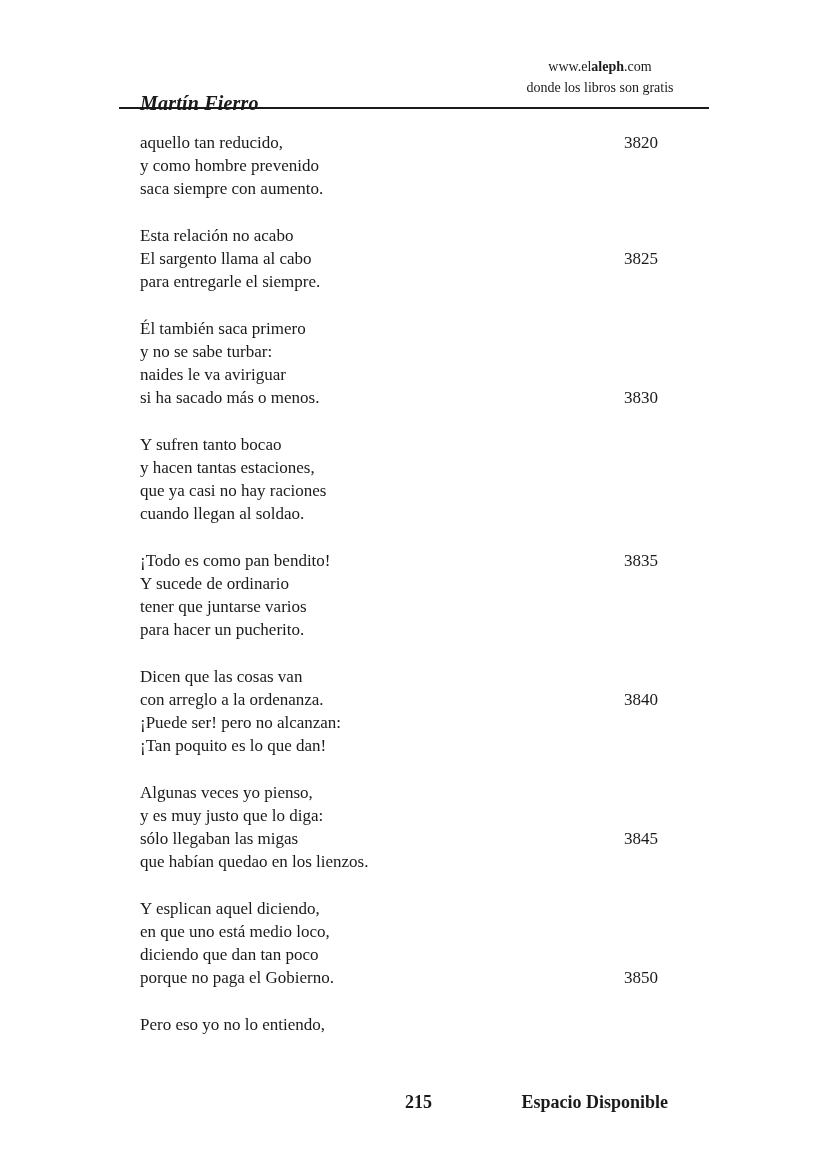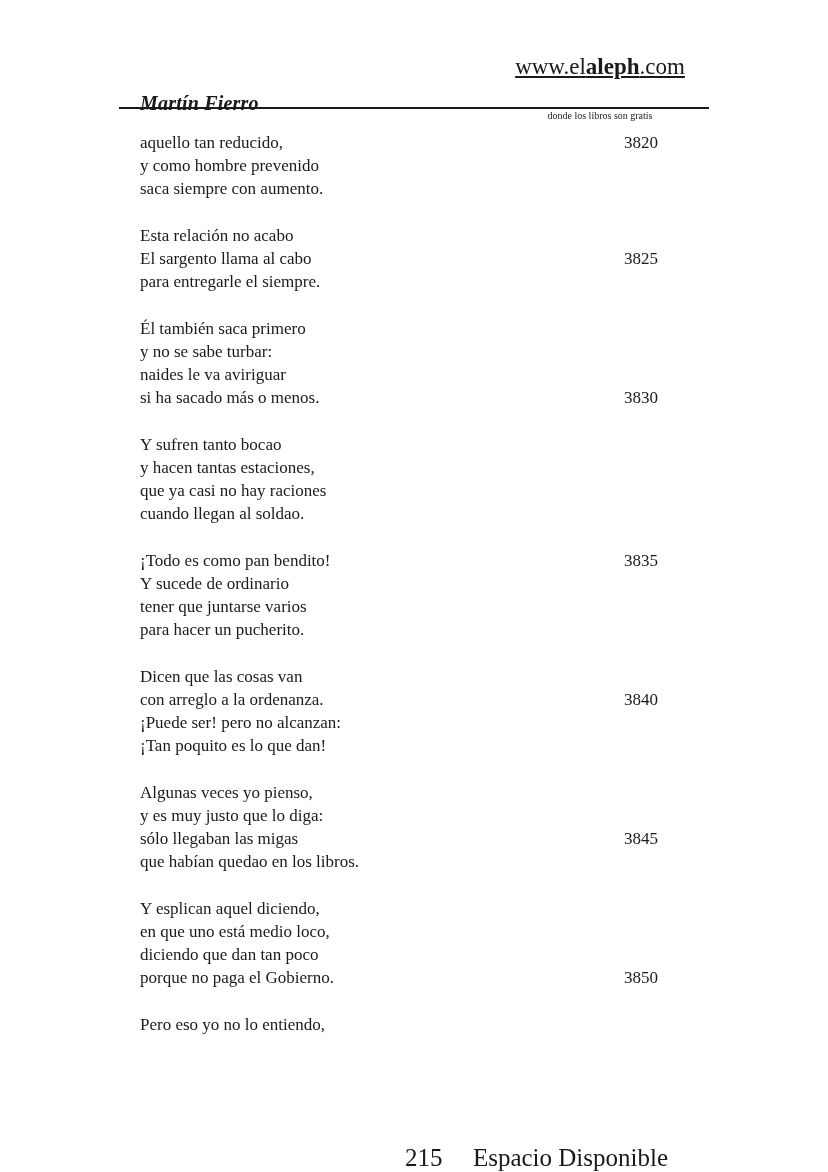--- a/index.html
+++ b/index.html
@@ -24,31 +24,29 @@
     margin-top: 13px;
   }
   .header-right {
     position: absolute;
     left: 500px;
     top: 55px;
     width: 200px;
     text-align: center;
   }
   .site-url {
-    font-size: 23px;
+    font-size: 14px;
     line-height: 24px;
     white-space: nowrap;
-    text-decoration: underline;
   }
   .site-url .bold { font-weight: bold; }
   .site-tagline {
-    font-size: 10px;
+    font-size: 14px;
     line-height: 18px;
     white-space: nowrap;
-    margin-top: 28px;
   }
   .header-rule {
     position: absolute;
     left: 119px;
     top: 107px;
     width: 590px;
     height: 2px;
     background: #1a1a1a;
   }
   .content {
@@ -66,25 +64,26 @@
     white-space: nowrap;
   }
   .line-number {
     position: absolute;
     right: 52px;
     top: 0;
   }
   .footer {
     position: absolute;
     left: 140px;
-    top: 1146px;
+    top: 1091px;
     width: 570px;
     height: 26px;
-    font-size: 25px;
+    font-size: 18px;
     line-height: 23px;
+    font-weight: bold;
   }
   .page-number { position: absolute; left: 265px; top: 0; }
   .footer-note { position: absolute; right: 42px; top: 0; }
 </style>
 </head>
 <body>
 
 <div class="page">
 
   <div class="header-title">Martín Fierro</div>
@@ -135,21 +134,21 @@
       <div class="verse-line"><span>Dicen que las cosas van</span></div>
       <div class="verse-line"><span>con arreglo a la ordenanza.</span><span class="line-number">3840</span></div>
       <div class="verse-line"><span>¡Puede ser! pero no alcanzan:</span></div>
       <div class="verse-line"><span>¡Tan poquito es lo que dan!</span></div>
     </div>
 
     <div class="stanza">
       <div class="verse-line"><span>Algunas veces yo pienso,</span></div>
       <div class="verse-line"><span>y es muy justo que lo diga:</span></div>
       <div class="verse-line"><span>sólo llegaban las migas</span><span class="line-number">3845</span></div>
-      <div class="verse-line"><span>que habían quedao en los libros.</span></div>
+      <div class="verse-line"><span>que habían quedao en los lienzos.</span></div>
     </div>
 
     <div class="stanza">
       <div class="verse-line"><span>Y esplican aquel diciendo,</span></div>
       <div class="verse-line"><span>en que uno está medio loco,</span></div>
       <div class="verse-line"><span>diciendo que dan tan poco</span></div>
       <div class="verse-line"><span>porque no paga el Gobierno.</span><span class="line-number">3850</span></div>
     </div>
 
     <div class="stanza">

